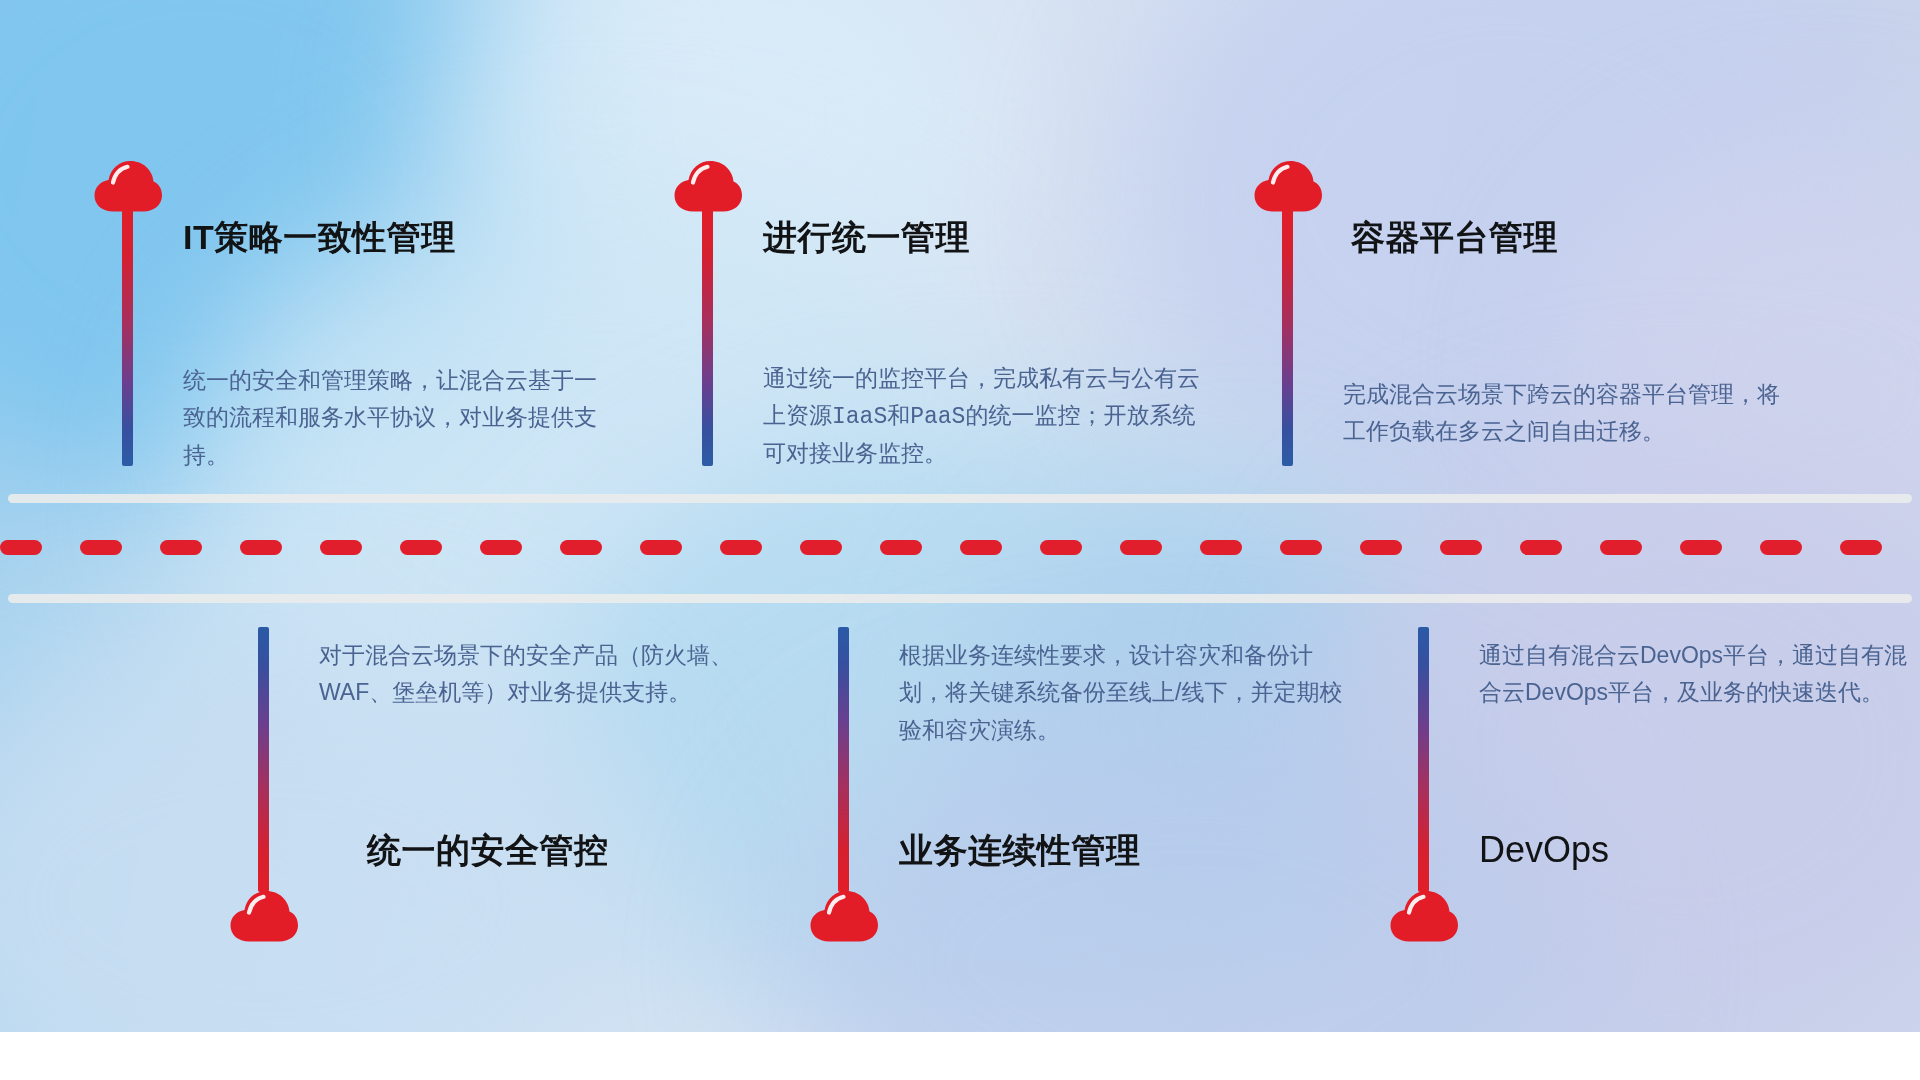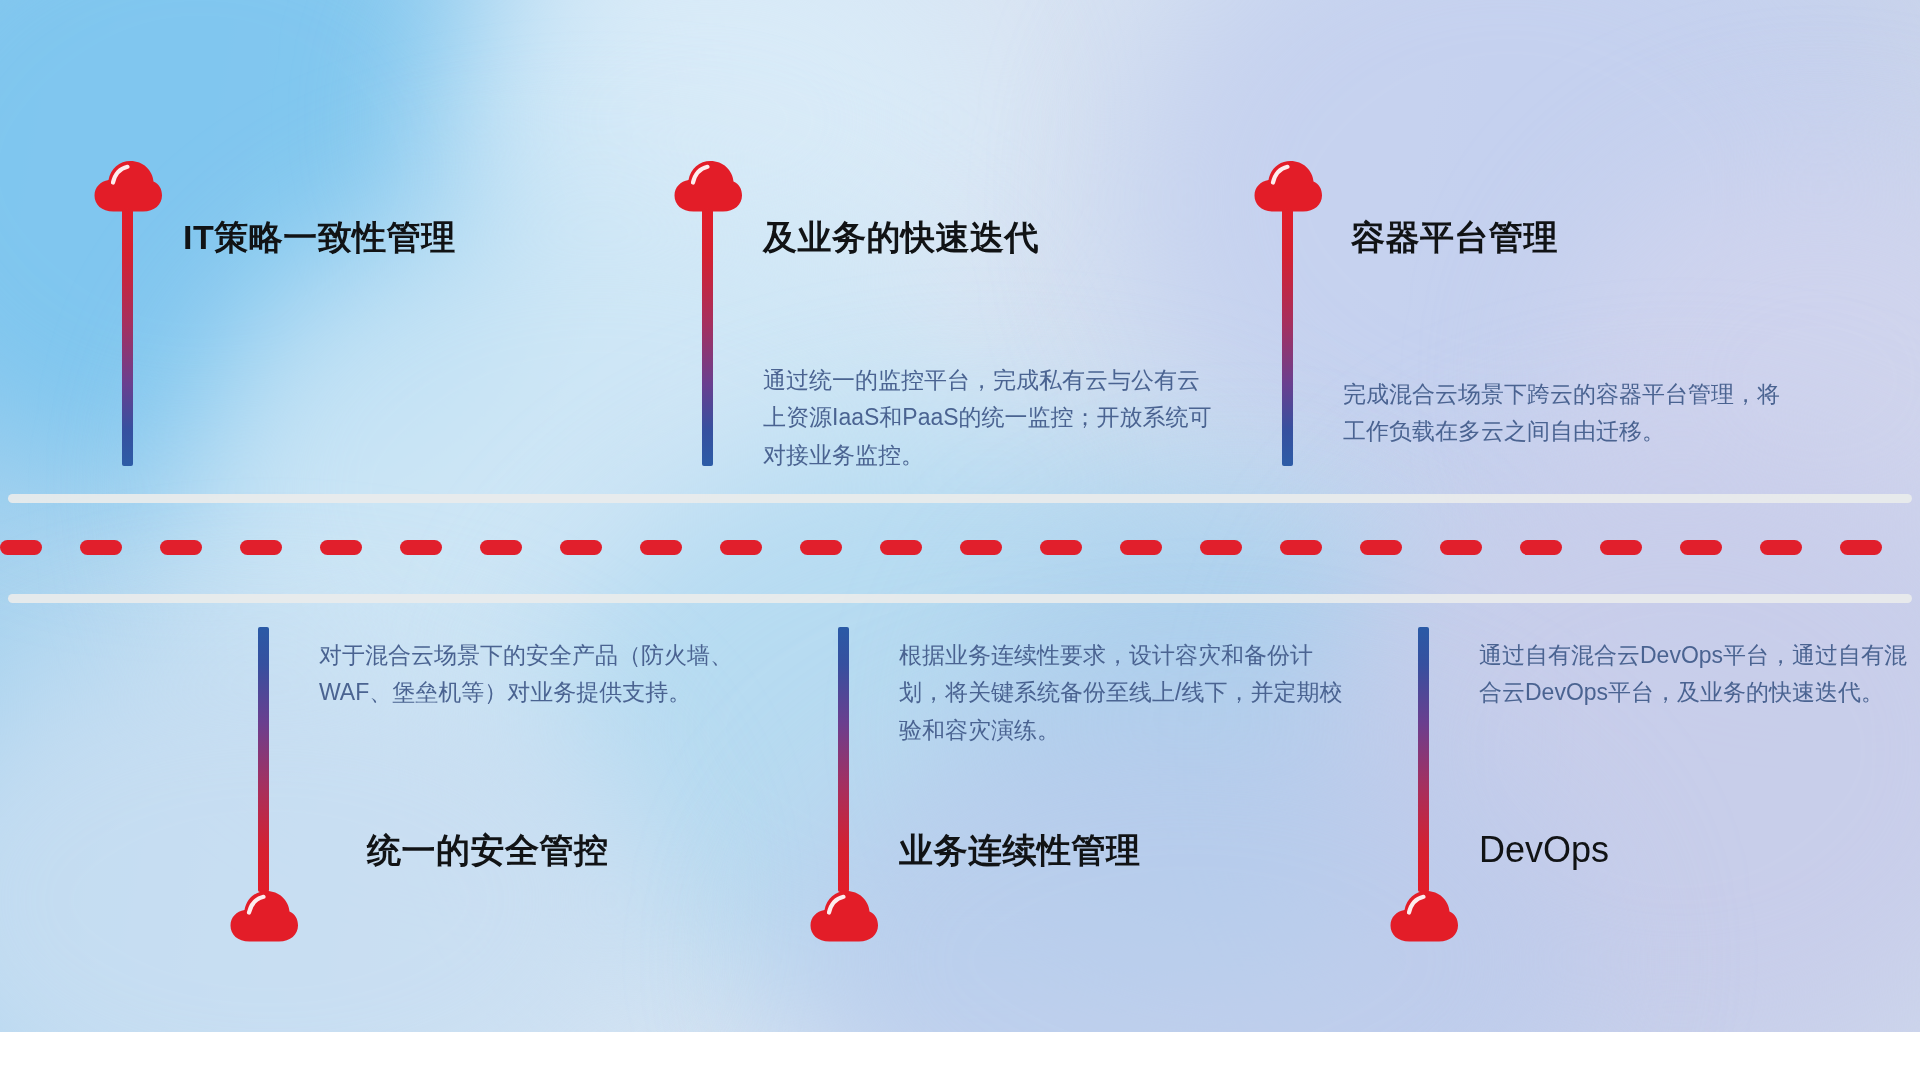--- a/index.html
+++ b/index.html
@@ -153,30 +153,31 @@
   <div class="blob blob-f"></div>
 
   <div class="cloud" style="left:93px; top:160px;">
     <svg viewBox="0 0 70 52" xmlns="http://www.w3.org/2000/svg">
       <path d="M20.5 51.5 C8.5 51.5 1.5 44.5 1.5 35.5 C1.5 27.5 7.5 21 15.5 20 C17.5 8.5 26.5 1 37.5 1 C50 1 59.5 10 60.5 21.5 C66 24 69 29 69 35.5 C69 44.5 61.5 51.5 50 51.5 Z" fill="#e31d28"></path>
       <path d="M20 22.5 C22 14 27.5 8.5 34.5 6.8" stroke="#ffffff" stroke-width="4.2" stroke-linecap="round" fill="none" opacity=".92"></path>
     </svg>
   </div>
   <div class="stem stem-down" style="left:122px; top:208px; height:258px;"></div>
   <div class="col-title" style="left:183px; top:219px;">IT策略一致性管理</div>
+  <div class="col-body" style="left:183px; top:362px;">统一的安全和管理策略，让混合云基于一致的流程和服务水平协议，对业务提供支持。</div>
 
   <div class="cloud" style="left:673px; top:160px;">
     <svg viewBox="0 0 70 52" xmlns="http://www.w3.org/2000/svg">
       <path d="M20.5 51.5 C8.5 51.5 1.5 44.5 1.5 35.5 C1.5 27.5 7.5 21 15.5 20 C17.5 8.5 26.5 1 37.5 1 C50 1 59.5 10 60.5 21.5 C66 24 69 29 69 35.5 C69 44.5 61.5 51.5 50 51.5 Z" fill="#e31d28"></path>
       <path d="M20 22.5 C22 14 27.5 8.5 34.5 6.8" stroke="#ffffff" stroke-width="4.2" stroke-linecap="round" fill="none" opacity=".92"></path>
     </svg>
   </div>
   <div class="stem stem-down" style="left:702px; top:208px; height:258px;"></div>
-  <div class="col-title" style="left:763px; top:219px;">及业务的快速迭代</div>
-  <div class="col-body wide" style="left:763px; top:362px;">通过统一的监控平台，完成私有云与公有云上资源IaaS和PaaS的统一监控；开放系统可对接业务监控。</div>
+  <div class="col-title" style="left:763px; top:219px;">进行统一管理</div>
+  <div class="col-body wide" style="left:763px; top:362px;font-family:Liberation Mono, monospace;">通过统一的监控平台，完成私有云与公有云上资源IaaS和PaaS的统一监控；开放系统可对接业务监控。</div>
 
   <div class="cloud" style="left:1253px; top:160px;">
     <svg viewBox="0 0 70 52" xmlns="http://www.w3.org/2000/svg">
       <path d="M20.5 51.5 C8.5 51.5 1.5 44.5 1.5 35.5 C1.5 27.5 7.5 21 15.5 20 C17.5 8.5 26.5 1 37.5 1 C50 1 59.5 10 60.5 21.5 C66 24 69 29 69 35.5 C69 44.5 61.5 51.5 50 51.5 Z" fill="#e31d28"></path>
       <path d="M20 22.5 C22 14 27.5 8.5 34.5 6.8" stroke="#ffffff" stroke-width="4.2" stroke-linecap="round" fill="none" opacity=".92"></path>
     </svg>
   </div>
   <div class="stem stem-down" style="left:1282px; top:208px; height:258px;"></div>
   <div class="col-title" style="left:1343px; top:219px;margin-left:8px;">容器平台管理</div>
   <div class="col-body wide" style="left:1343px; top:376px;">完成混合云场景下跨云的容器平台管理，将工作负载在多云之间自由迁移。</div>

